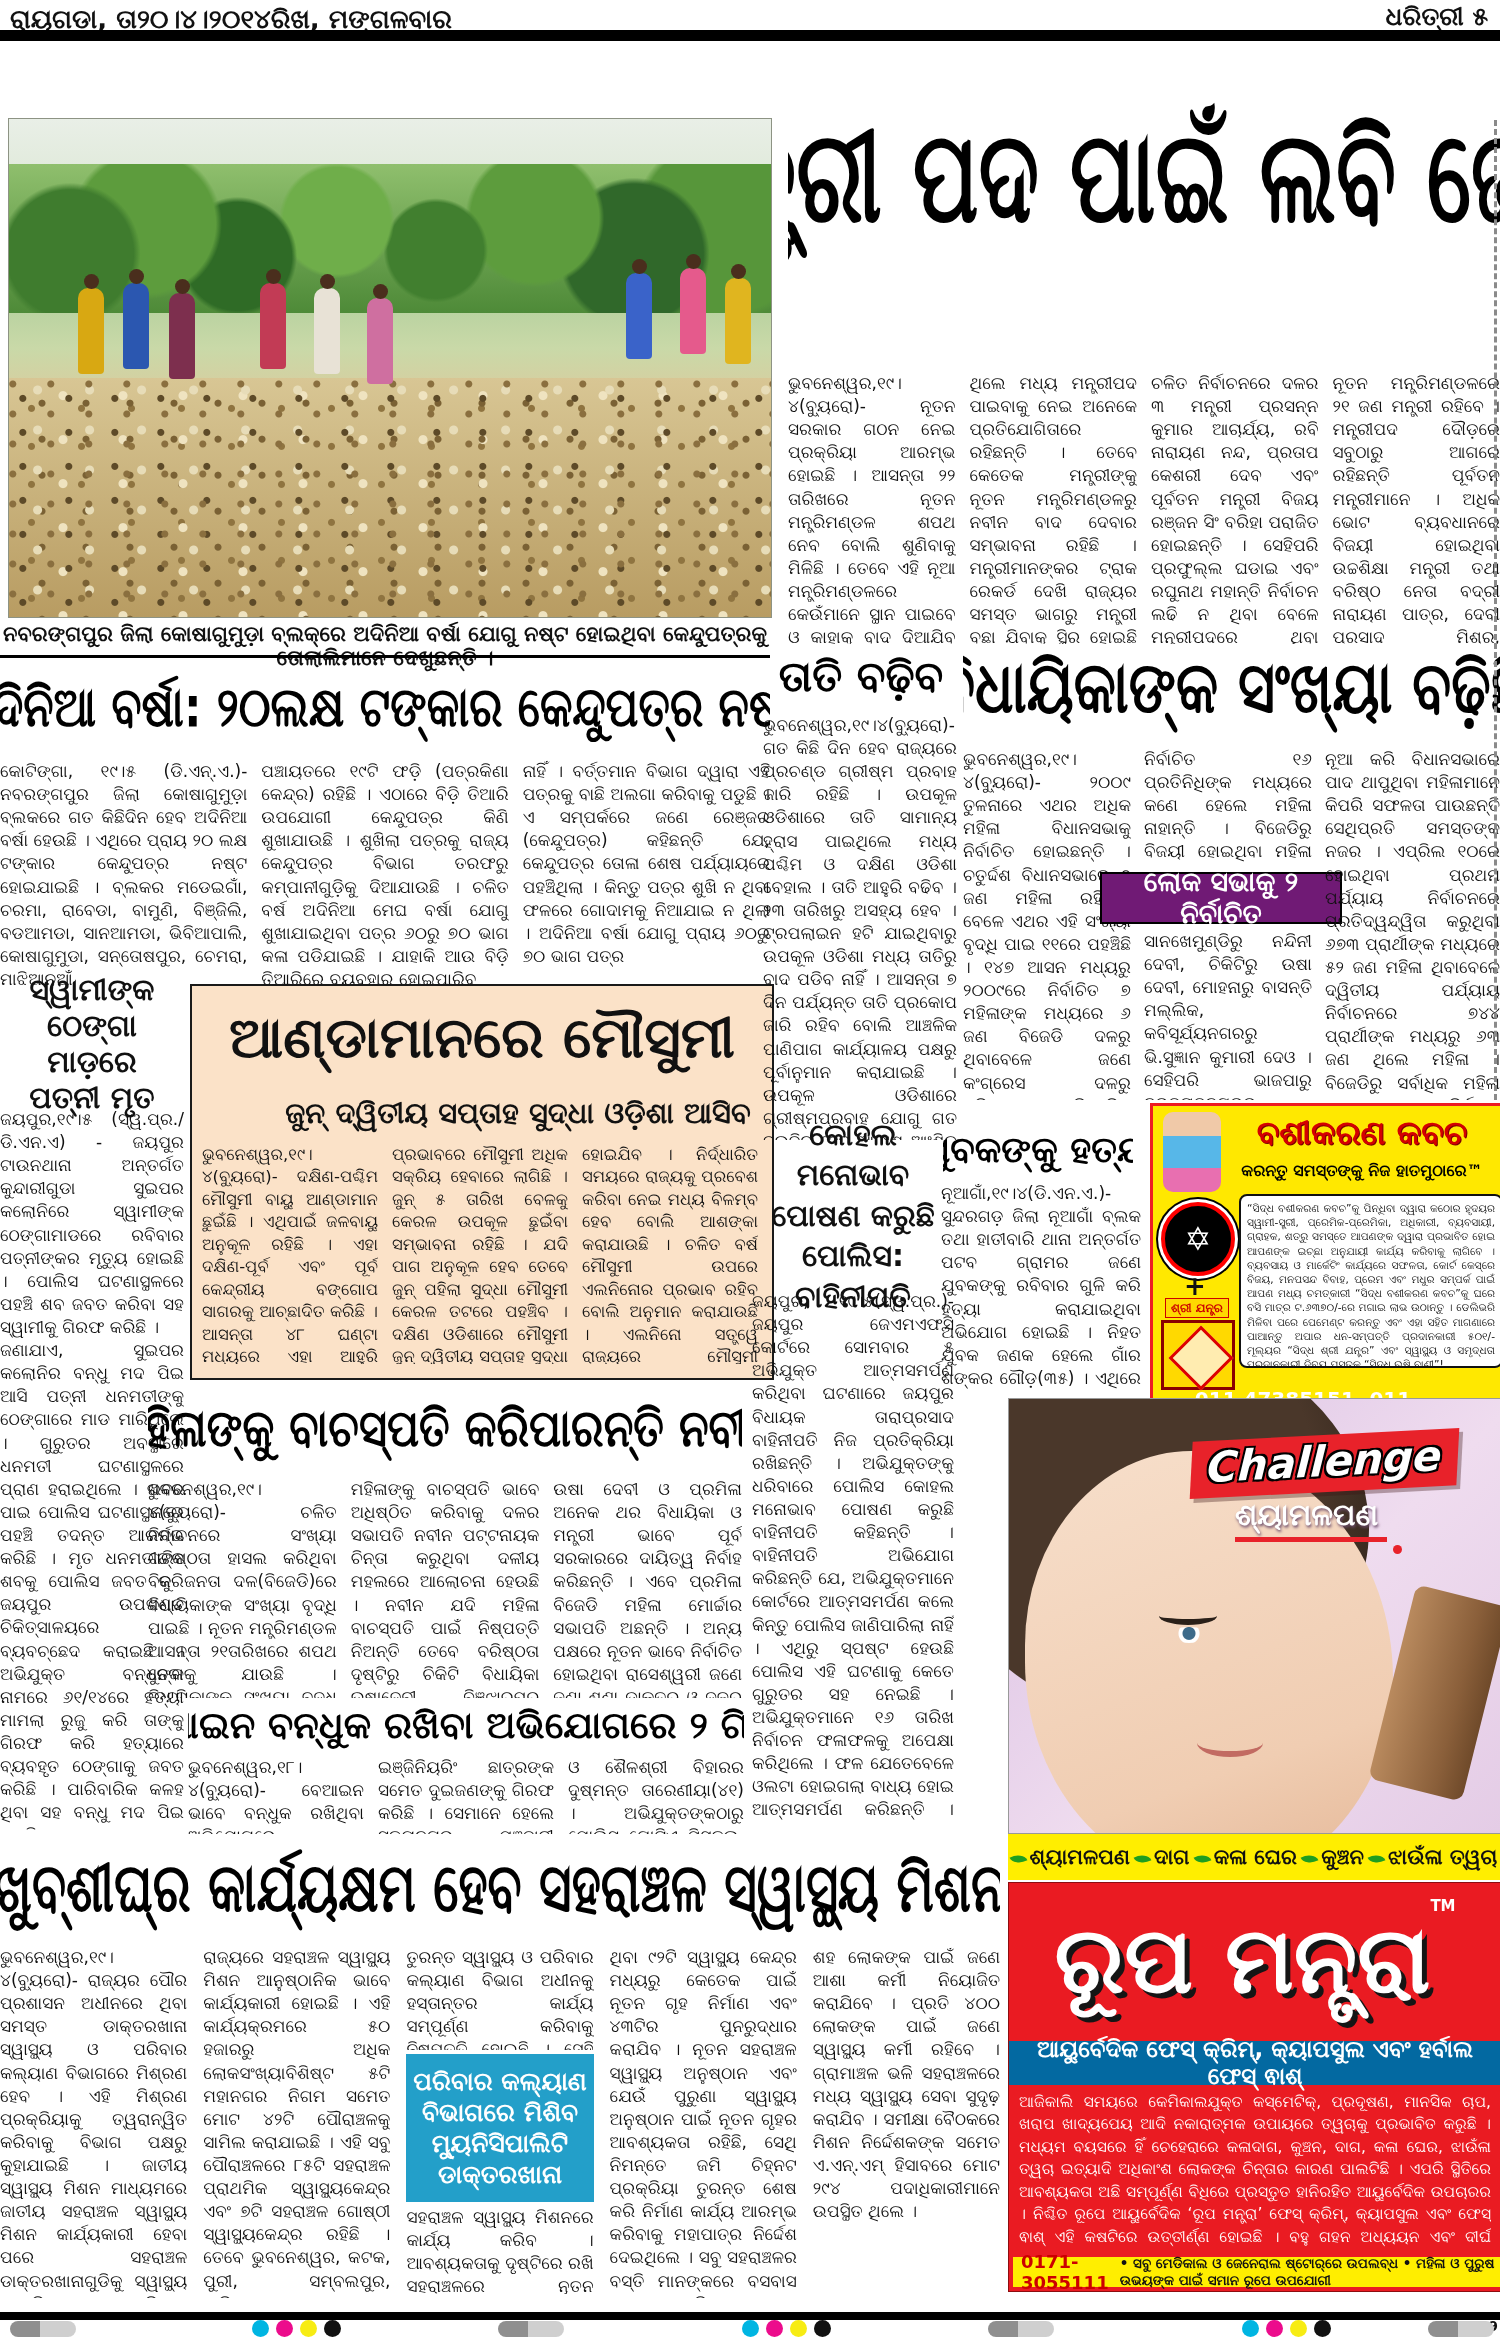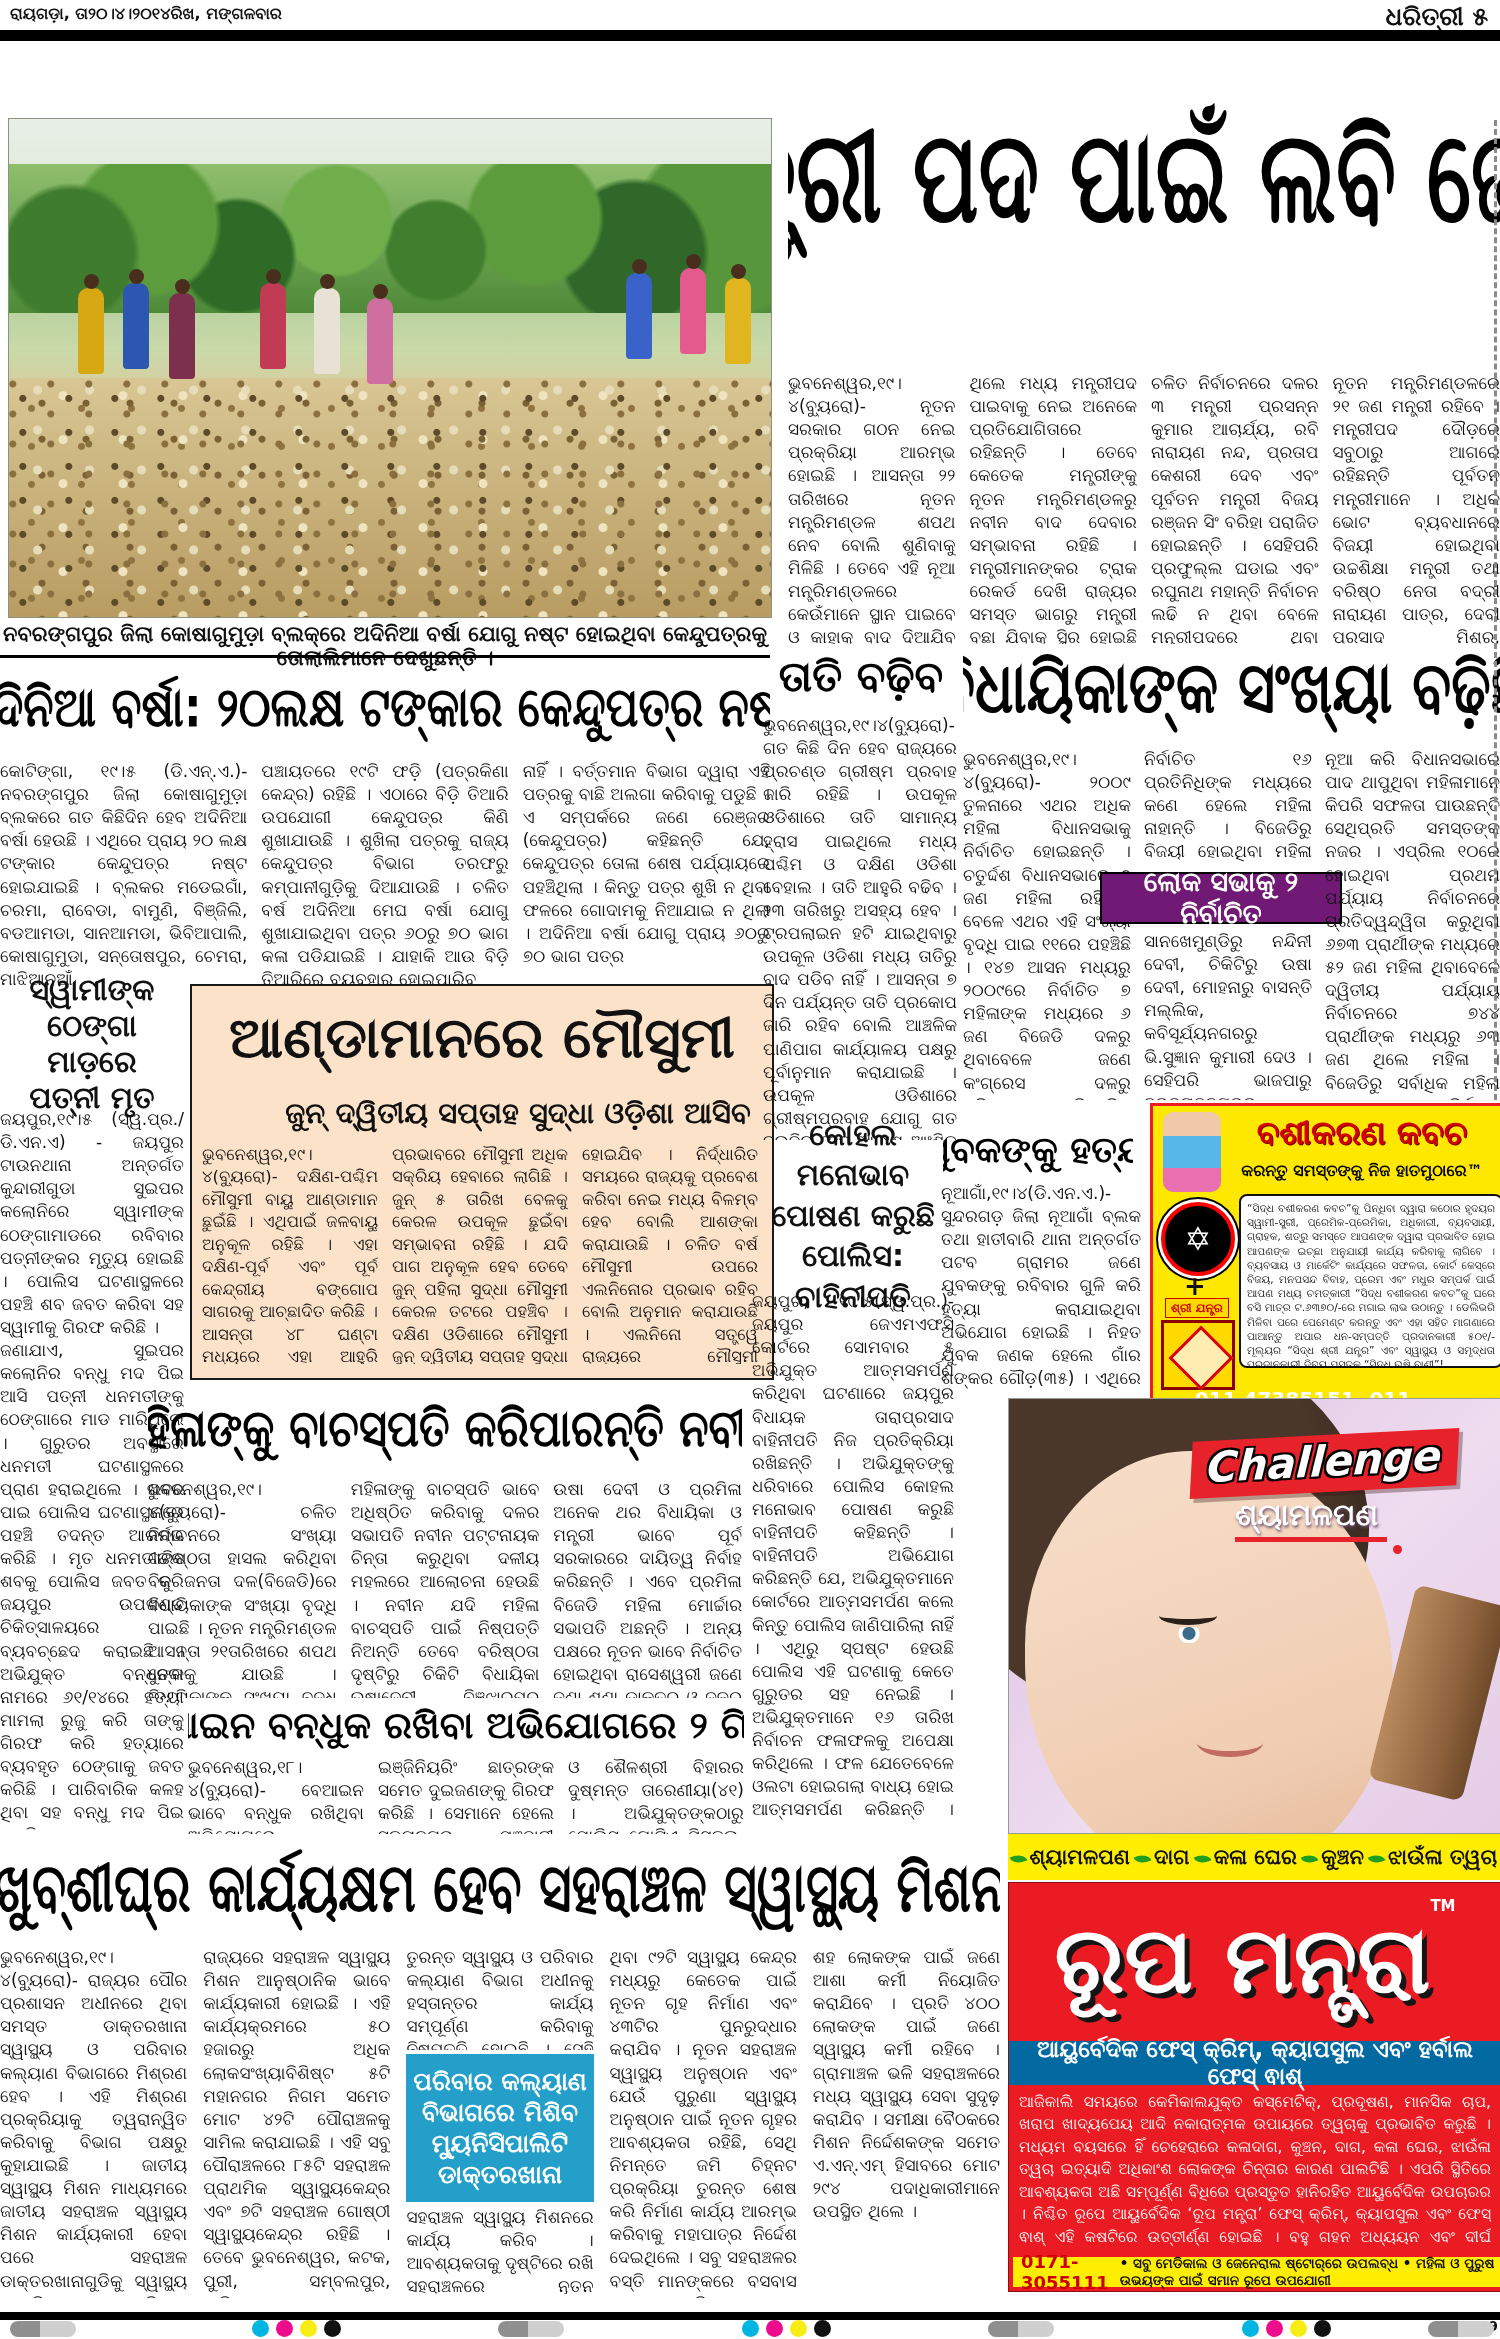--- a/index.html
+++ b/index.html
@@ -8,21 +8,21 @@
   .abs{position:absolute;}
   .bold{font-weight:bold;}
   .ctr{display:flex;align-items:center;justify-content:center;text-align:center;}
   .just{text-align:justify;text-justify:inter-word;}
   .body-txt{font-size:17px;line-height:1.36;overflow:hidden;white-space:pre-line;}
   .cols{display:flex;gap:14px;}
   .cols>div{flex:1;}
   .hl{font-weight:bold;color:#000;overflow:hidden;white-space:nowrap;}
   .preline{white-space:pre-line;}
   
-  .topbar{font-size:16px;font-weight:bold;}
+  .topbar{font-size:26px;font-weight:bold;}
   .rule{background:#000;}
   
   .photo{background:linear-gradient(#e9efe7 0%,#dde8d6 16%,#cfe0c2 24%,#b9d2a0 38%,#c9d9a8 46%,#d6cfa0 54%,#cdb982 66%,#c0a86e 100%);border:1px solid #8d9384;overflow:hidden;}
   .trees{position:absolute;left:0;top:9%;width:100%;height:30%;
     background:
      radial-gradient(circle at 8% 60%, #3f7c2e 0 9%, transparent 10%),
      radial-gradient(circle at 18% 40%, #5d9c3d 0 11%, transparent 12%),
      radial-gradient(circle at 30% 62%, #2f6b26 0 10%, transparent 11%),
      radial-gradient(circle at 43% 38%, #6fae4a 0 12%, transparent 13%),
      radial-gradient(circle at 56% 58%, #417f2f 0 11%, transparent 12%),

